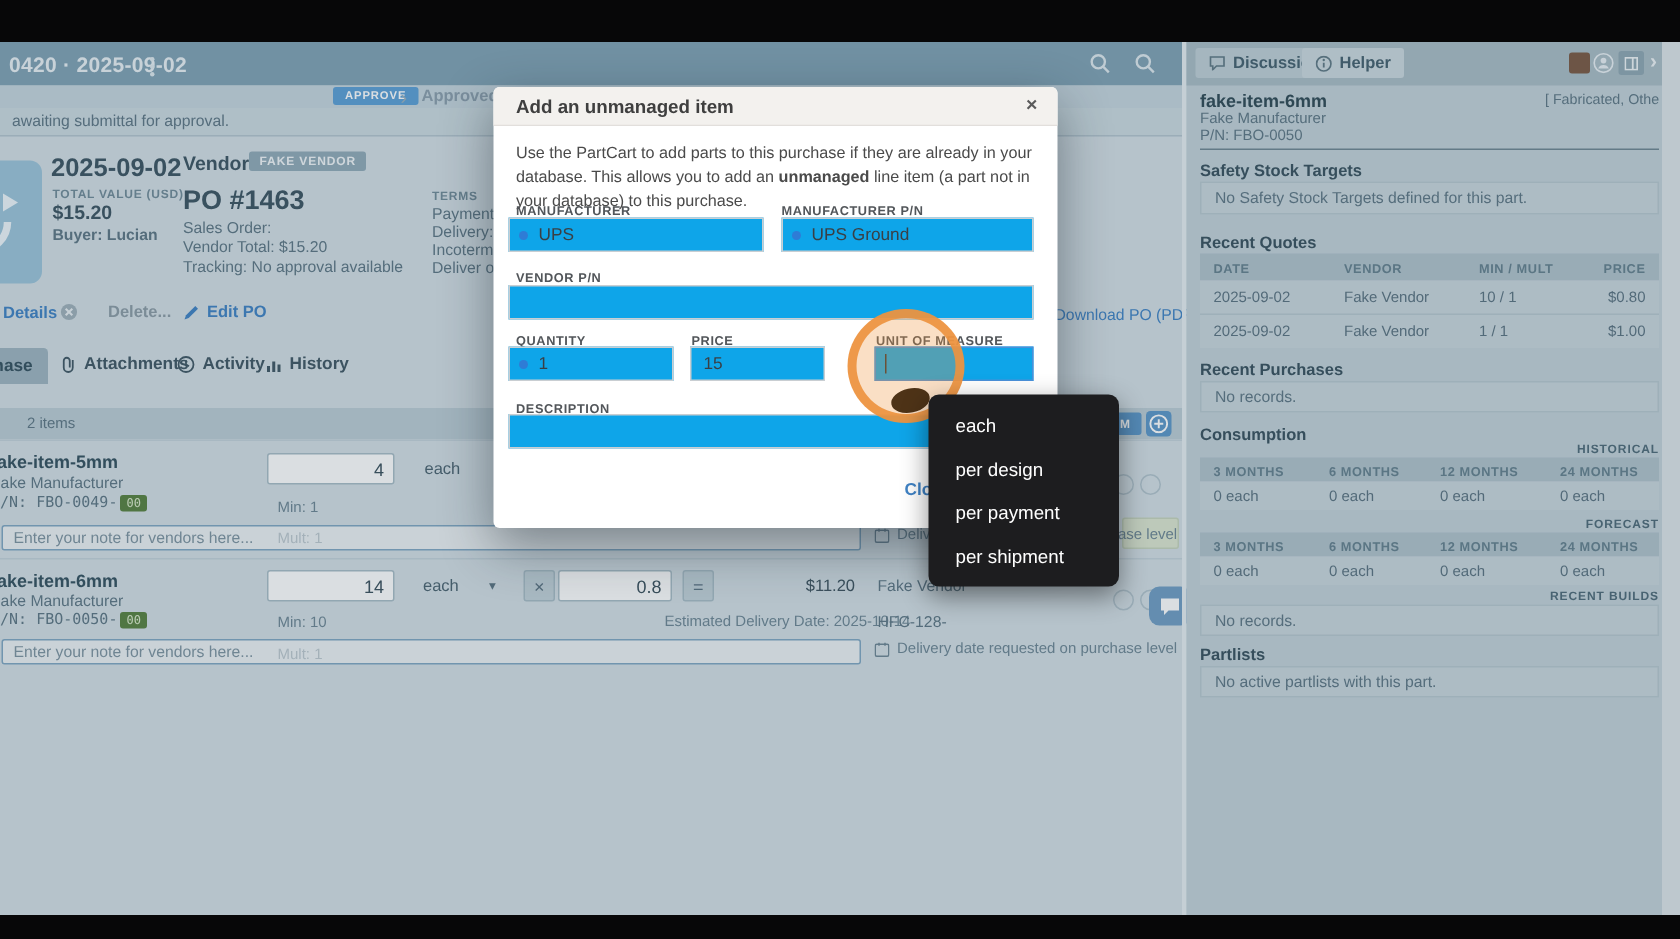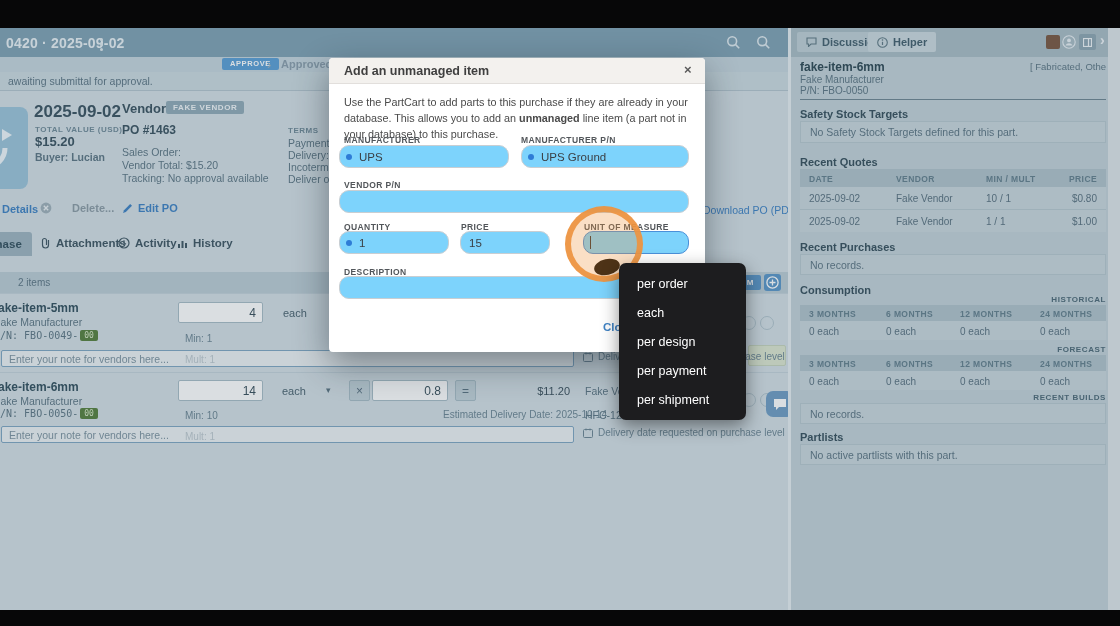--- a/index.html
+++ b/index.html
@@ -25,21 +25,21 @@
   .status-note{color:#5d7684;font-size:10.5px;}
 
   
   .po-avatar{background:#9cc4da;border-radius:8px;}
   .h-date{color:#3b5361;font-size:17px;font-weight:bold;}
   .tiny-label{color:#708a98;font-size:8px;font-weight:bold;letter-spacing:.5px;}
   .big-val{color:#3b5361;font-size:13px;font-weight:bold;}
   .body-txt{color:#5d7684;font-size:10.5px;}
   .vendor-badge{background:#90aab8;color:#f2f6f8;font-size:8px;font-weight:bold;letter-spacing:.6px;
      border-radius:2px;padding:2px 7px;}
-  .po-num{color:#3b5361;font-size:12px;font-weight:bold;}
+  .po-num{color:#3b5361;font-size:18px;font-weight:bold;}
   .link{color:#3f82c4;font-size:11px;font-weight:bold;cursor:pointer;}
   .muted-link{color:#8b9ba5;font-size:11px;font-weight:bold;}
 
   
   .tab-active{background:#9eb4c0;border-radius:3px 3px 0 0;color:#33505e;font-size:11.5px;font-weight:bold;
      padding:6px 10px;}
   .tab{color:#3f5663;font-size:11.5px;font-weight:bold;display:flex;align-items:center;gap:5px;}
 
   
   .items-bar{background:#bbccd5;}
@@ -84,21 +84,21 @@
   
   .dim{background:rgba(52,74,88,.18);pointer-events:none;}
 
   
   .modal{background:#fff;border-radius:4px;box-shadow:0 12px 34px rgba(20,30,40,.45);}
   .modal-hd{background:#f3f1ee;border-radius:4px 4px 0 0;border-bottom:1px solid #e2dfdc;}
   .modal-title{color:#3f3f3f;font-size:12.5px;font-weight:bold;}
   .modal-x{color:#5a5a5a;font-size:13px;font-weight:bold;cursor:pointer;}
   .intro{color:#4a4a4a;font-size:10.8px;line-height:1.5;}
   .f-label{color:#52565a;font-size:8.5px;font-weight:bold;letter-spacing:.4px;}
-  .f-input{position:absolute;background:#7dd3fc;border:1px solid #c9ced2;border-radius:10px;
+  .f-input{position:absolute;background:#0ea5e9;border:1px solid #c9ced2;border-radius:0;
      font-family:"Liberation Sans",sans-serif;font-size:11.5px;color:#3a3f44;padding:0 8px;box-sizing:border-box;}
   .f-input.with-dot{padding-left:19px;}
   .f-input.focused{border:1.5px solid #4a90d9;}
   .dot{position:absolute;width:6px;height:6px;border-radius:50%;background:#2e7cd6;z-index:2;}
   .cursor-bar{position:absolute;width:1px;height:13px;background:#333;z-index:2;}
 
   
   .halo{border:6px solid rgba(238,148,64,.92);background:rgba(238,148,64,.30);border-radius:50%;}
   .halo-blob{background:#4e3317;border-radius:50%;transform:rotate(-12deg);}
   .dropdown{background:#1d1d1f;border-radius:7px;box-shadow:0 6px 18px rgba(0,0,0,.45);padding:6px 0;}
@@ -446,21 +446,20 @@
     <span class="abs f-label" style="left:15px;top:209px;">DESCRIPTION</span>
     <input class="f-input" style="left: 10px; top: 218px; width: 350px; height: 23px;" value="">
 
     <span class="abs link" style="left:274px;top:263px;font-size:11.5px;">Close</span>
   </div>
 
   <div class="abs halo" style="left:565px;top:206px;width:66px;height:64px;z-index:62;"></div>
   <div class="abs halo-blob" style="left:594px;top:259px;width:26px;height:16px;z-index:62;"></div>
 
   <div class="abs dropdown" style="left:619px;top:263px;width:127px;z-index:70;">
-    <div class="dd-item">per order</div>
     <div class="dd-item">each</div>
     <div class="dd-item">per design</div>
     <div class="dd-item">per payment</div>
     <div class="dd-item">per shipment</div>
   </div>
 
   <div class="abs bar-black" style="left:0;top:610px;width:1120px;height:16px;z-index:80;"></div>
 </div>
 
 </body></html>

